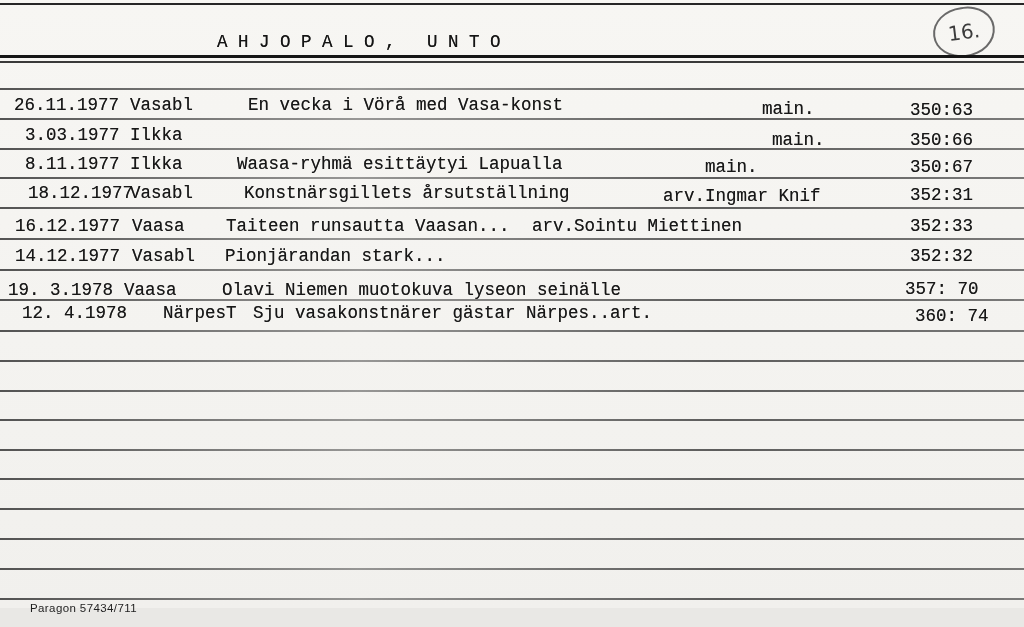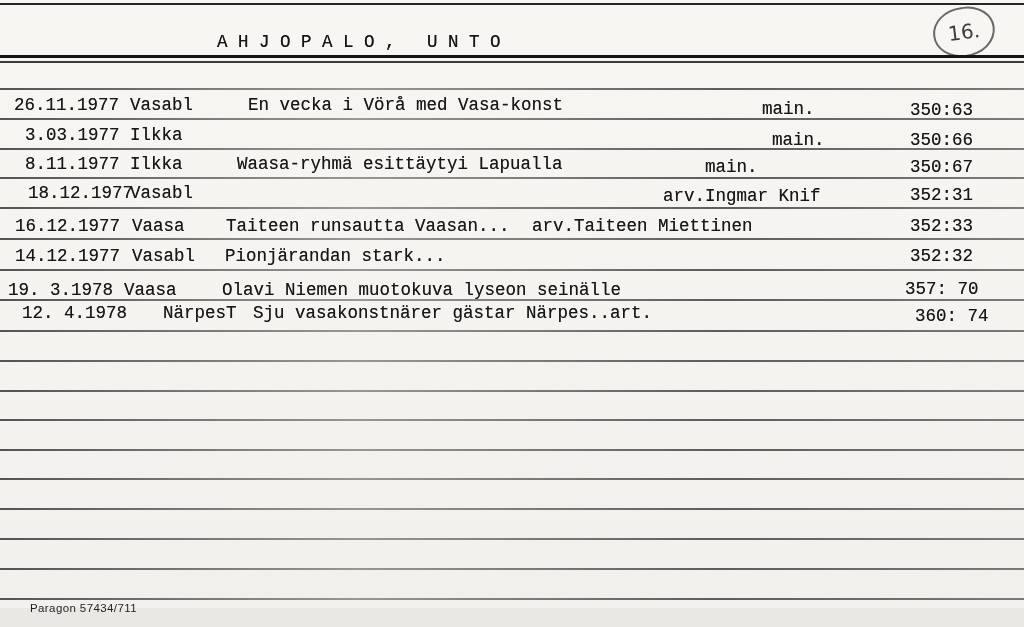--- a/index.html
+++ b/index.html
@@ -96,29 +96,30 @@
     <span class="cell" style="left:25px">8.11.1977</span>
     <span class="cell" style="left:130px">Ilkka</span>
     <span class="cell" style="left:237px">Waasa-ryhmä esittäytyi Lapualla</span>
     <span class="cell" style="left:705px;top:3px">main.</span>
     <span class="cell" style="left:910px;top:3px">350:67</span>
   </div>
 
   <div class="row" style="top:182px">
     <span class="cell" style="left:28px">18.12.1977</span>
     <span class="cell" style="left:130px">Vasabl</span>
+    <span class="cell" style="left:244px">Konstnärsgillets årsutställning</span>
     <span class="cell" style="left:663px;top:3px">arv.Ingmar Knif</span>
     <span class="cell" style="left:910px;top:2px">352:31</span>
   </div>
 
   <div class="row" style="top:215px">
     <span class="cell" style="left:15px">16.12.1977</span>
     <span class="cell" style="left:132px">Vaasa</span>
     <span class="cell" style="left:226px">Taiteen runsautta Vaasan...</span>
-    <span class="cell" style="left:532px">arv.Taiteen Miettinen</span>
+    <span class="cell" style="left:532px">arv.Sointu Miettinen</span>
     <span class="cell" style="left:910px">352:33</span>
   </div>
 
   <div class="row" style="top:245px">
     <span class="cell" style="left:15px">14.12.1977</span>
     <span class="cell" style="left:132px">Vasabl</span>
     <span class="cell" style="left:225px">Pionjärandan stark...</span>
     <span class="cell" style="left:910px">352:32</span>
   </div>
 

